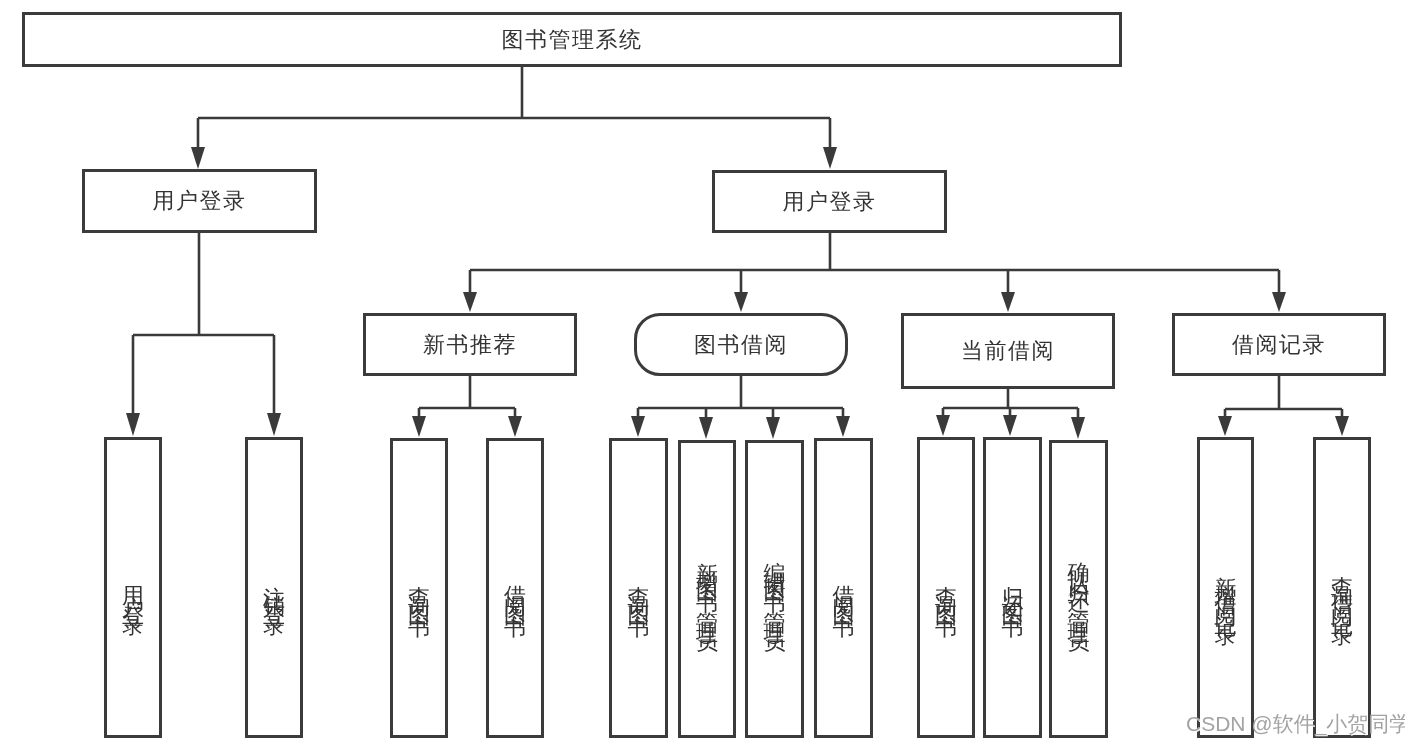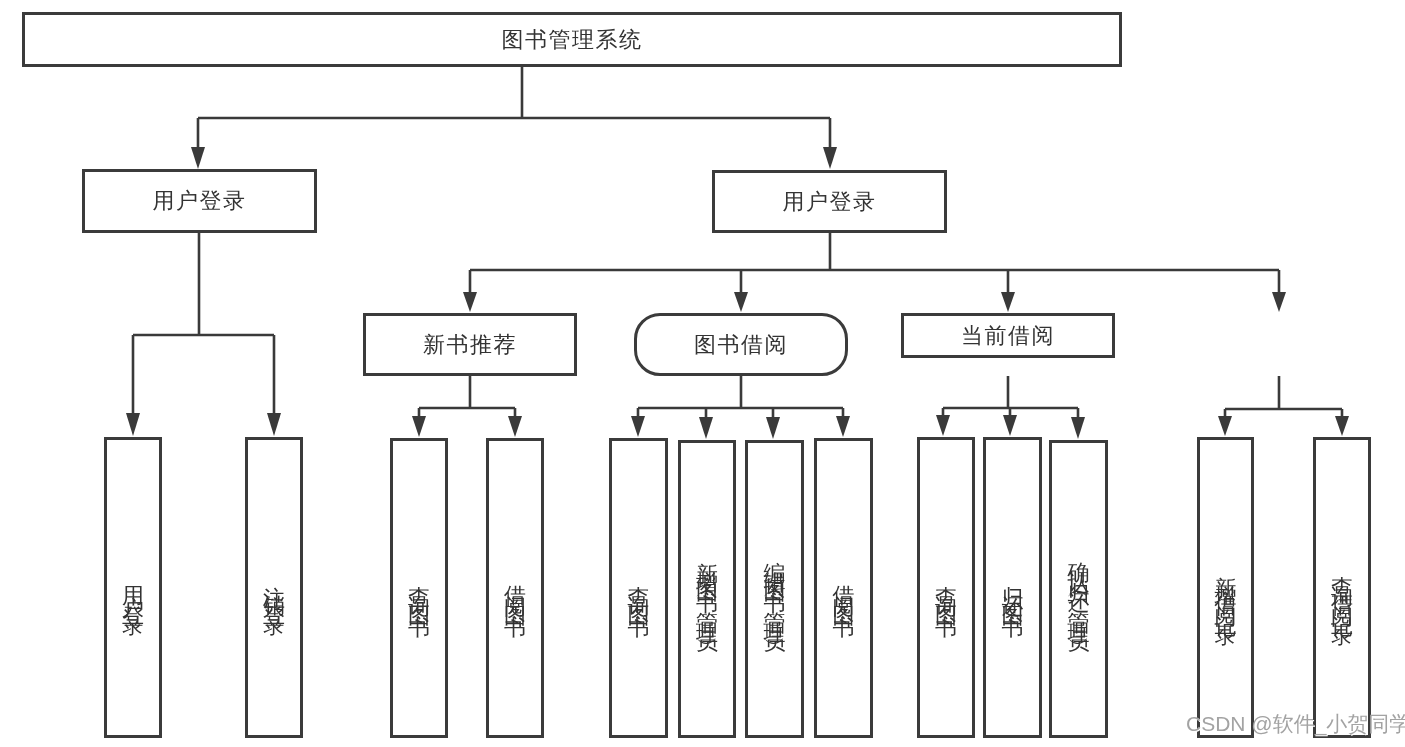--- a/index.html
+++ b/index.html
@@ -101,22 +101,25 @@
   <div class="node hnode" style="left:712px; top:170px; width:235px; height:63px;">
     <span>用户登录</span>
   </div>
 
   <div class="node hnode" style="left:363px; top:313px; width:214px; height:63px;">
     <span>新书推荐</span>
   </div>
   <div class="node hnode" style="left:634px; top:313px; width:214px; height:63px;border-radius:26px;">
     <span>图书借阅</span>
   </div>
-  <div class="node hnode" style="left:901px; top:313px; width:214px; height:45px;font-family:Liberation Serif, serif;">
+  <div class="node hnode" style="left:901px; top:313px; width:214px; height:76px;font-family:Liberation Serif, serif;">
     <span>当前借阅</span>
+  </div>
+  <div class="node hnode" style="left:1172px; top:313px; width:214px; height:63px;">
+    <span>借阅记录</span>
   </div>
 
   <div class="node vnode" style="left:104px; top:437px; width:58px; height:301px;">
     <span class="vlabel">用户登录</span>
   </div>
   <div class="node vnode" style="left:245px; top:437px; width:58px; height:301px;">
     <span class="vlabel">注销登录</span>
   </div>
 
   <div class="node vnode" style="left:390px; top:438px; width:58px; height:300px;">

